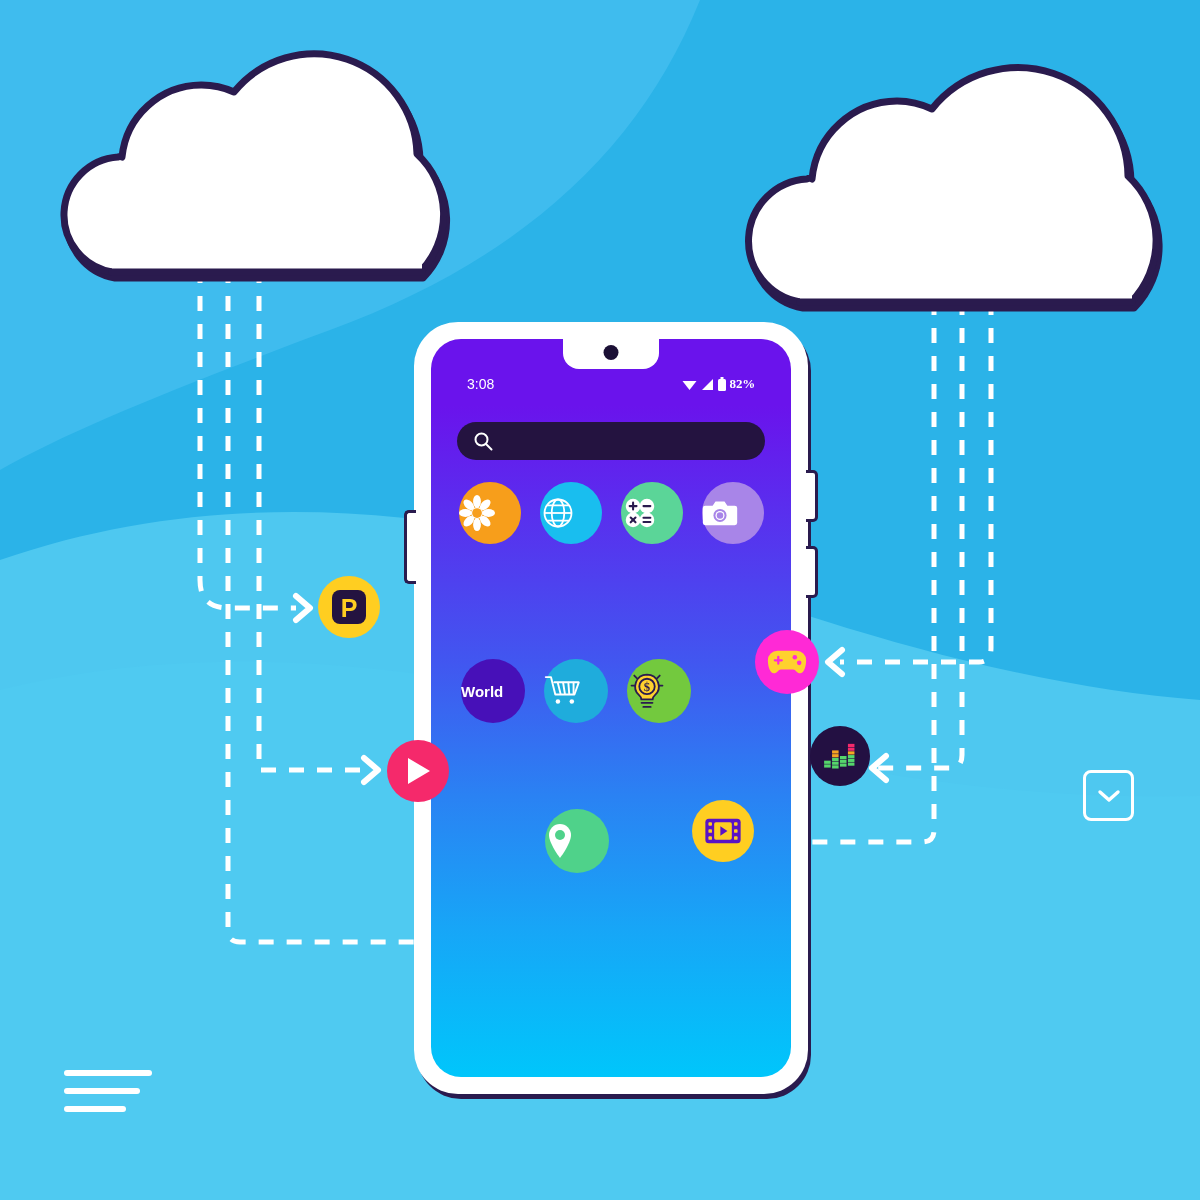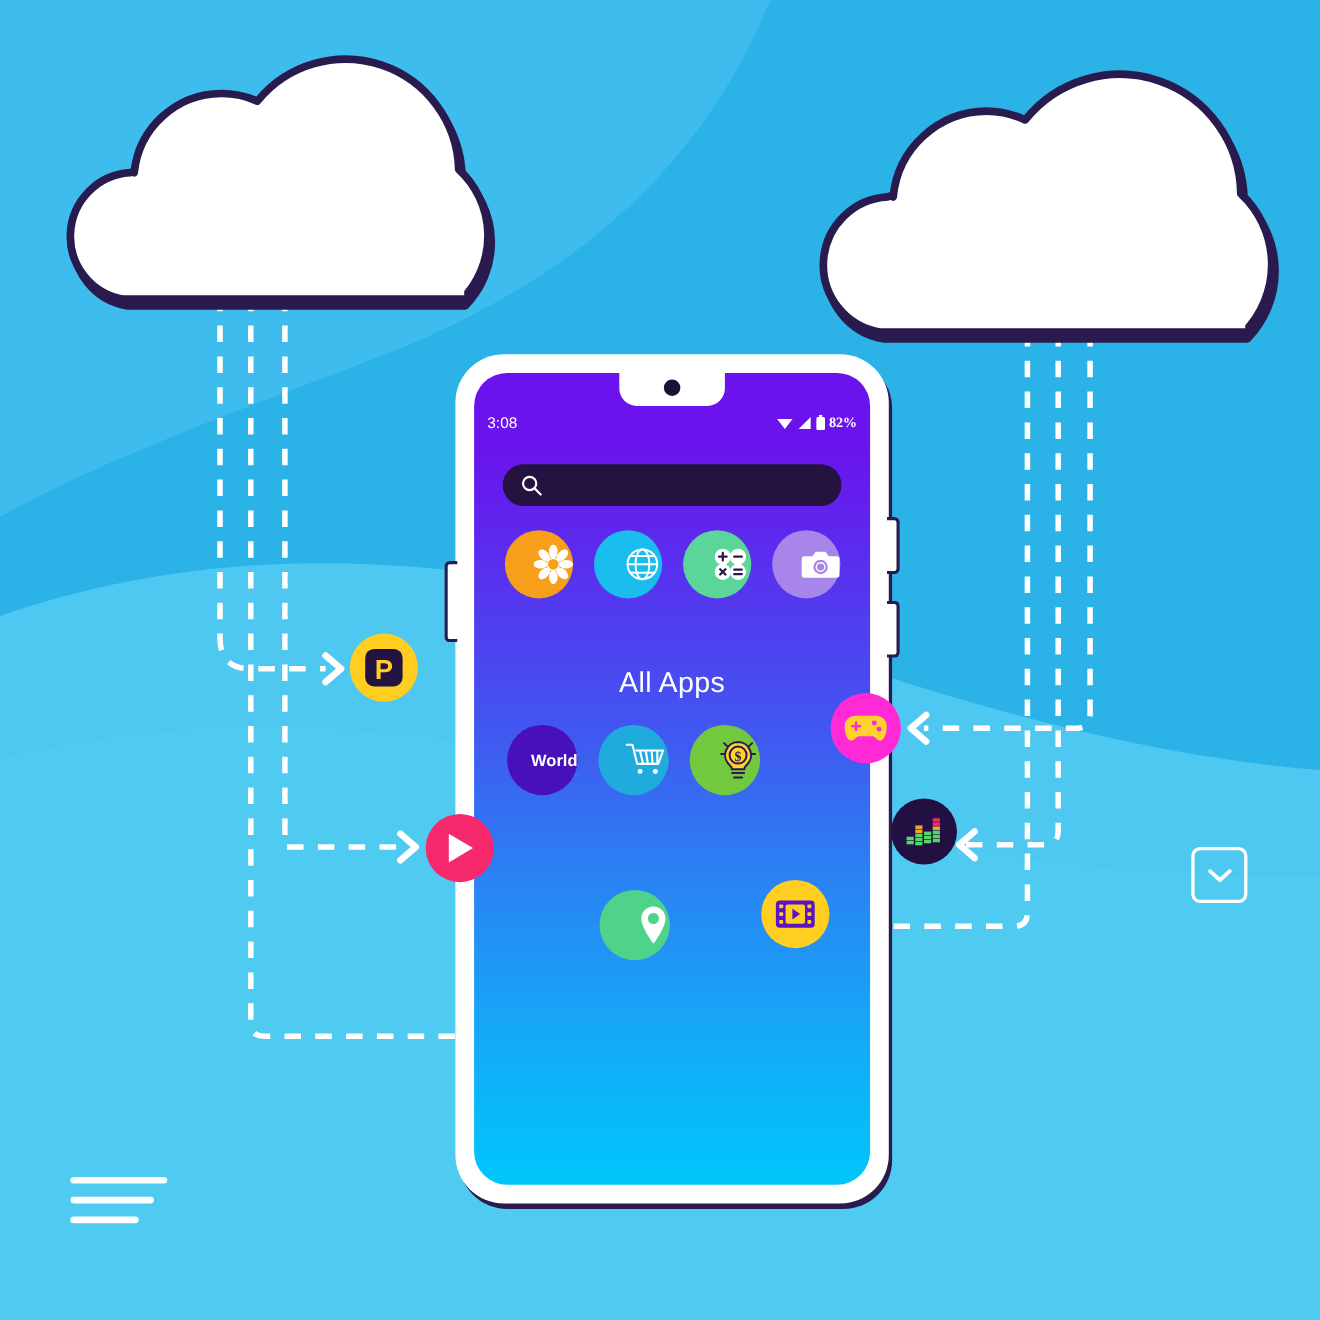--- a/index.html
+++ b/index.html
@@ -26,34 +26,34 @@
 
   .screen{position:absolute;left:17px;top:17px;width:360px;height:738px;border-radius:30px;overflow:hidden;
     background:linear-gradient(180deg,#6A13EC 0%,#6A13EC 9%,#5B2CEE 22%,#4157F0 44%,#2A82F3 62%,#17A6F7 80%,#00C6FB 100%);}
 
   .notch{position:absolute;left:50%;top:0;transform:translateX(-50%);width:96px;height:30px;z-index:3;}
   .notch-fill{position:absolute;left:0;top:0;width:96px;height:30px;
     background:#FFFFFF;border-radius:0 0 16px 16px;}
   .notch-cam{position:absolute;left:50%;top:6px;transform:translateX(-50%);width:15px;height:15px;border-radius:50%;background:#1B1035;}
 
   .statusbar{position:absolute;left:0;top:34px;width:360px;height:22px;display:flex;align-items:center;
-    justify-content:space-between;padding:0 12px;box-sizing:border-box;color:#FFF;font-size:14px;z-index:2;}
+    justify-content:space-between;padding:0 36px;box-sizing:border-box;color:#FFF;font-size:14px;z-index:2;}
   .status-right{display:flex;align-items:center;gap:4px;}
   .status-right .pct{font-size:13px;font-weight:700;letter-spacing:-.2px;font-family:Liberation Serif, serif;}
 
   .searchbar{position:absolute;left:26px;top:83px;width:308px;height:38px;border-radius:19px;
     background:#241340;display:flex;align-items:center;padding-left:16px;box-sizing:border-box;z-index:2;}
 
   .row-top{position:absolute;left:0;top:143px;width:360px;display:flex;justify-content:space-around;padding:0 18px;box-sizing:border-box;z-index:2;}
   .all-apps{position:absolute;left:0;top:266px;width:360px;text-align:center;color:#FFF;
     font-size:26px;font-weight:400;letter-spacing:.3px;z-index:2;}
   .row-mid{position:absolute;left:30px;top:320px;width:230px;display:flex;justify-content:space-between;z-index:2;}
   .pin-slot{position:absolute;left:114px;top:470px;z-index:2;}
 
-  .app{width:62px;height:62px;border-radius:50%;display:flex;align-items:center;justify-content:flex-end;flex:0 0 auto;}
+  .app{width:62px;height:62px;border-radius:50%;display:flex;align-items:center;justify-content:flex-start;flex:0 0 auto;}
   .app.lg{width:64px;height:64px;}
   .app-label{color:#FFF;font-size:15px;font-weight:700;}
 
   
   .float{position:absolute;border-radius:50%;display:flex;align-items:center;justify-content:center;z-index:5;}
   #float-p{left:318px;top:576px;width:62px;height:62px;background:#FFCE21;}
   #float-play{left:387px;top:740px;width:62px;height:62px;background:#F5296B;}
   #float-game{left:755px;top:630px;width:64px;height:64px;background:#FF29D6;}
   #float-music{left:810px;top:726px;width:60px;height:60px;background:#231042;}
   #float-video{left:692px;top:800px;width:62px;height:62px;background:#FFCE21;}
@@ -196,21 +196,20 @@
           <div class="app" style="background:#A885E8">
             <svg width="36" height="32" viewBox="0 0 44 36">
               <path d="M4,9 h9 l3.5,-5 h11 l3.5,5 h9 a3,3 0 0 1 3,3 v18 a3,3 0 0 1 -3,3 h-36 a3,3 0 0 1 -3,-3 v-18 a3,3 0 0 1 3,-3 z" fill="#FFFFFF"></path>
               <circle cx="22" cy="21" r="8" fill="#A885E8"></circle>
               <circle cx="22" cy="21" r="5.5" fill="#FFFFFF"></circle>
               <circle cx="22" cy="21" r="4" fill="#A885E8"></circle>
             </svg>
           </div>
         </div>
 
-        <div class="all-apps">All Apps</div>
 
         <div class="row-mid">
 
           <div class="app lg" style="background:#4710B8">
             <span class="app-label">World</span>
           </div>
 
           <div class="app lg" style="background:#1FACDC">
             <svg width="40" height="36" viewBox="0 0 46 40">
               <g fill="none" stroke="#FFFFFF" stroke-width="2.2" stroke-linecap="round" stroke-linejoin="round">

